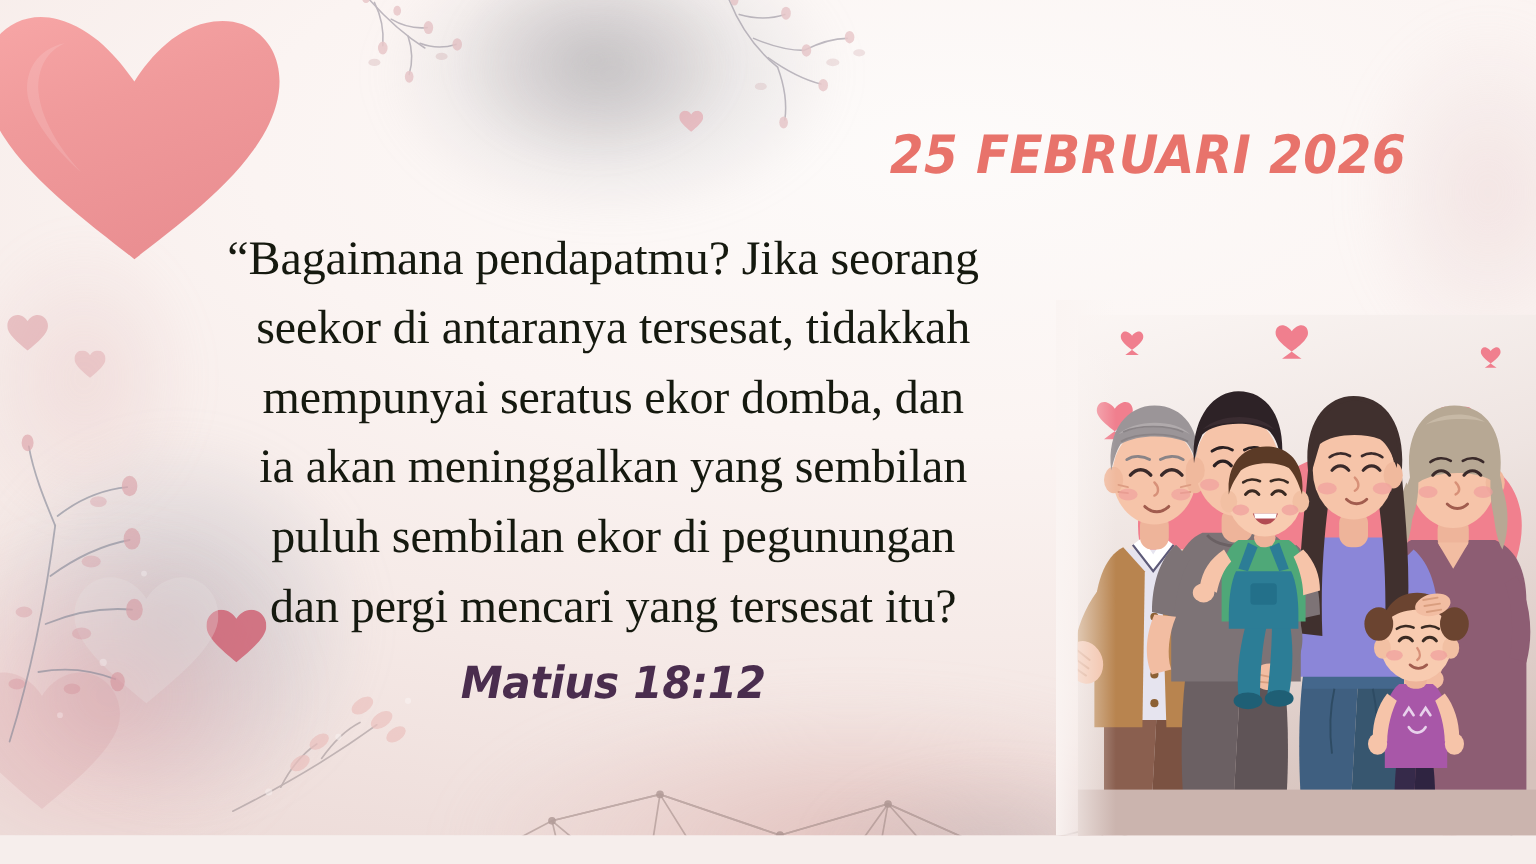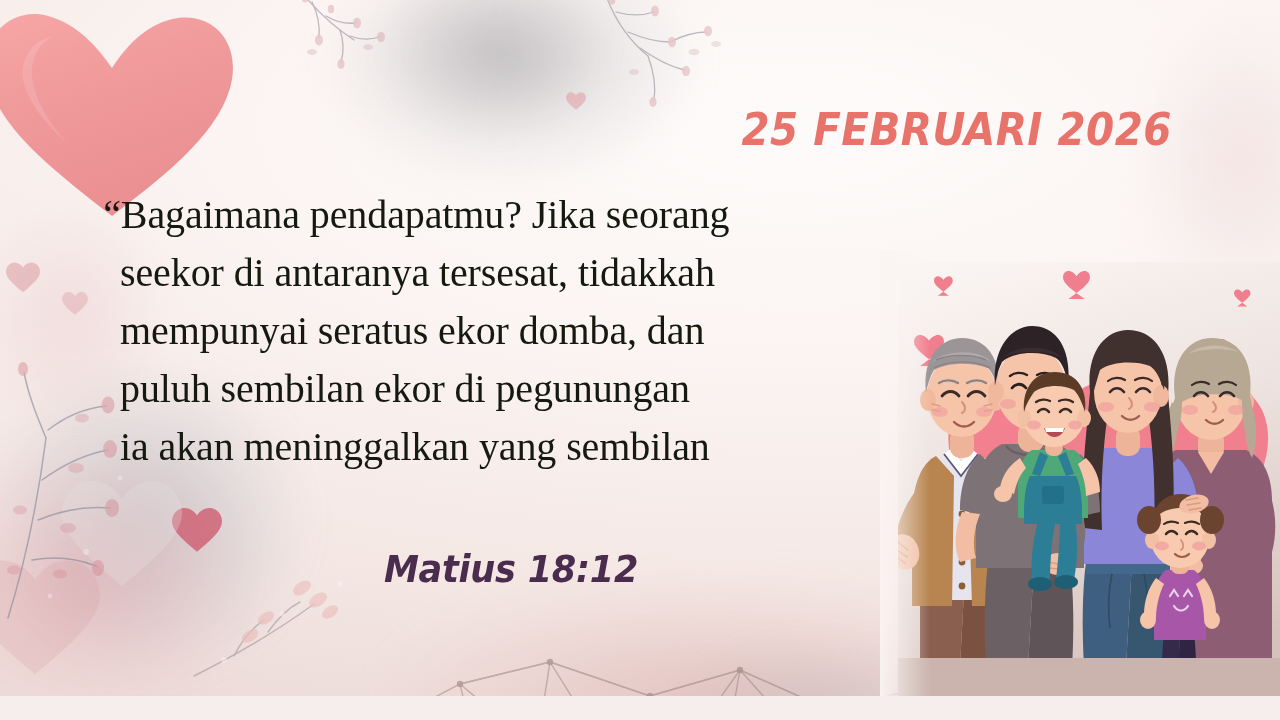--- a/index.html
+++ b/index.html
@@ -97,21 +97,21 @@
     transform-origin:right center;
     white-space:nowrap;
     line-height:1;
   }
 
   
   #verse {
     position:absolute;
     left:120px; top:186px;
     width:782px;
-    text-align:left;
+    text-align:center;
     font-family:"Liberation Serif", serif;
     font-size:40px;
     line-height:58px;
     color:#15190f;
     letter-spacing:-0.1px;
   }
   #verse .vline { display:block; white-space:nowrap; }
   #verse .vline:first-child { text-indent:-0.42em; }
 
   
@@ -351,22 +351,23 @@
       </g>
     </svg>
   </div>
 
   <div id="date-line">25 FEBRUARI 2026</div>
 
   <div id="verse">
     <span class="vline">“Bagaimana pendapatmu? Jika seorang</span>
     <span class="vline">seekor di antaranya tersesat, tidakkah</span>
     <span class="vline">mempunyai seratus ekor domba, dan</span>
+    <span class="vline">ia akan meninggalkan yang sembilan</span>
     <span class="vline">puluh sembilan ekor di pegunungan</span>
-    <span class="vline">ia akan meninggalkan yang sembilan</span>
+    <span class="vline">dan pergi mencari yang tersesat itu?</span>
   </div>
 
   <div id="reference">Matius 18:12</div>
 
   <div id="family">
     <svg viewBox="0 0 382 458">
       <defs>
         <linearGradient id="illubg" x1="0" y1="0" x2="0.25" y2="1">
           <stop offset="0%" stop-color="#fbf6f4"></stop>
           <stop offset="45%" stop-color="#eee4e1"></stop>

